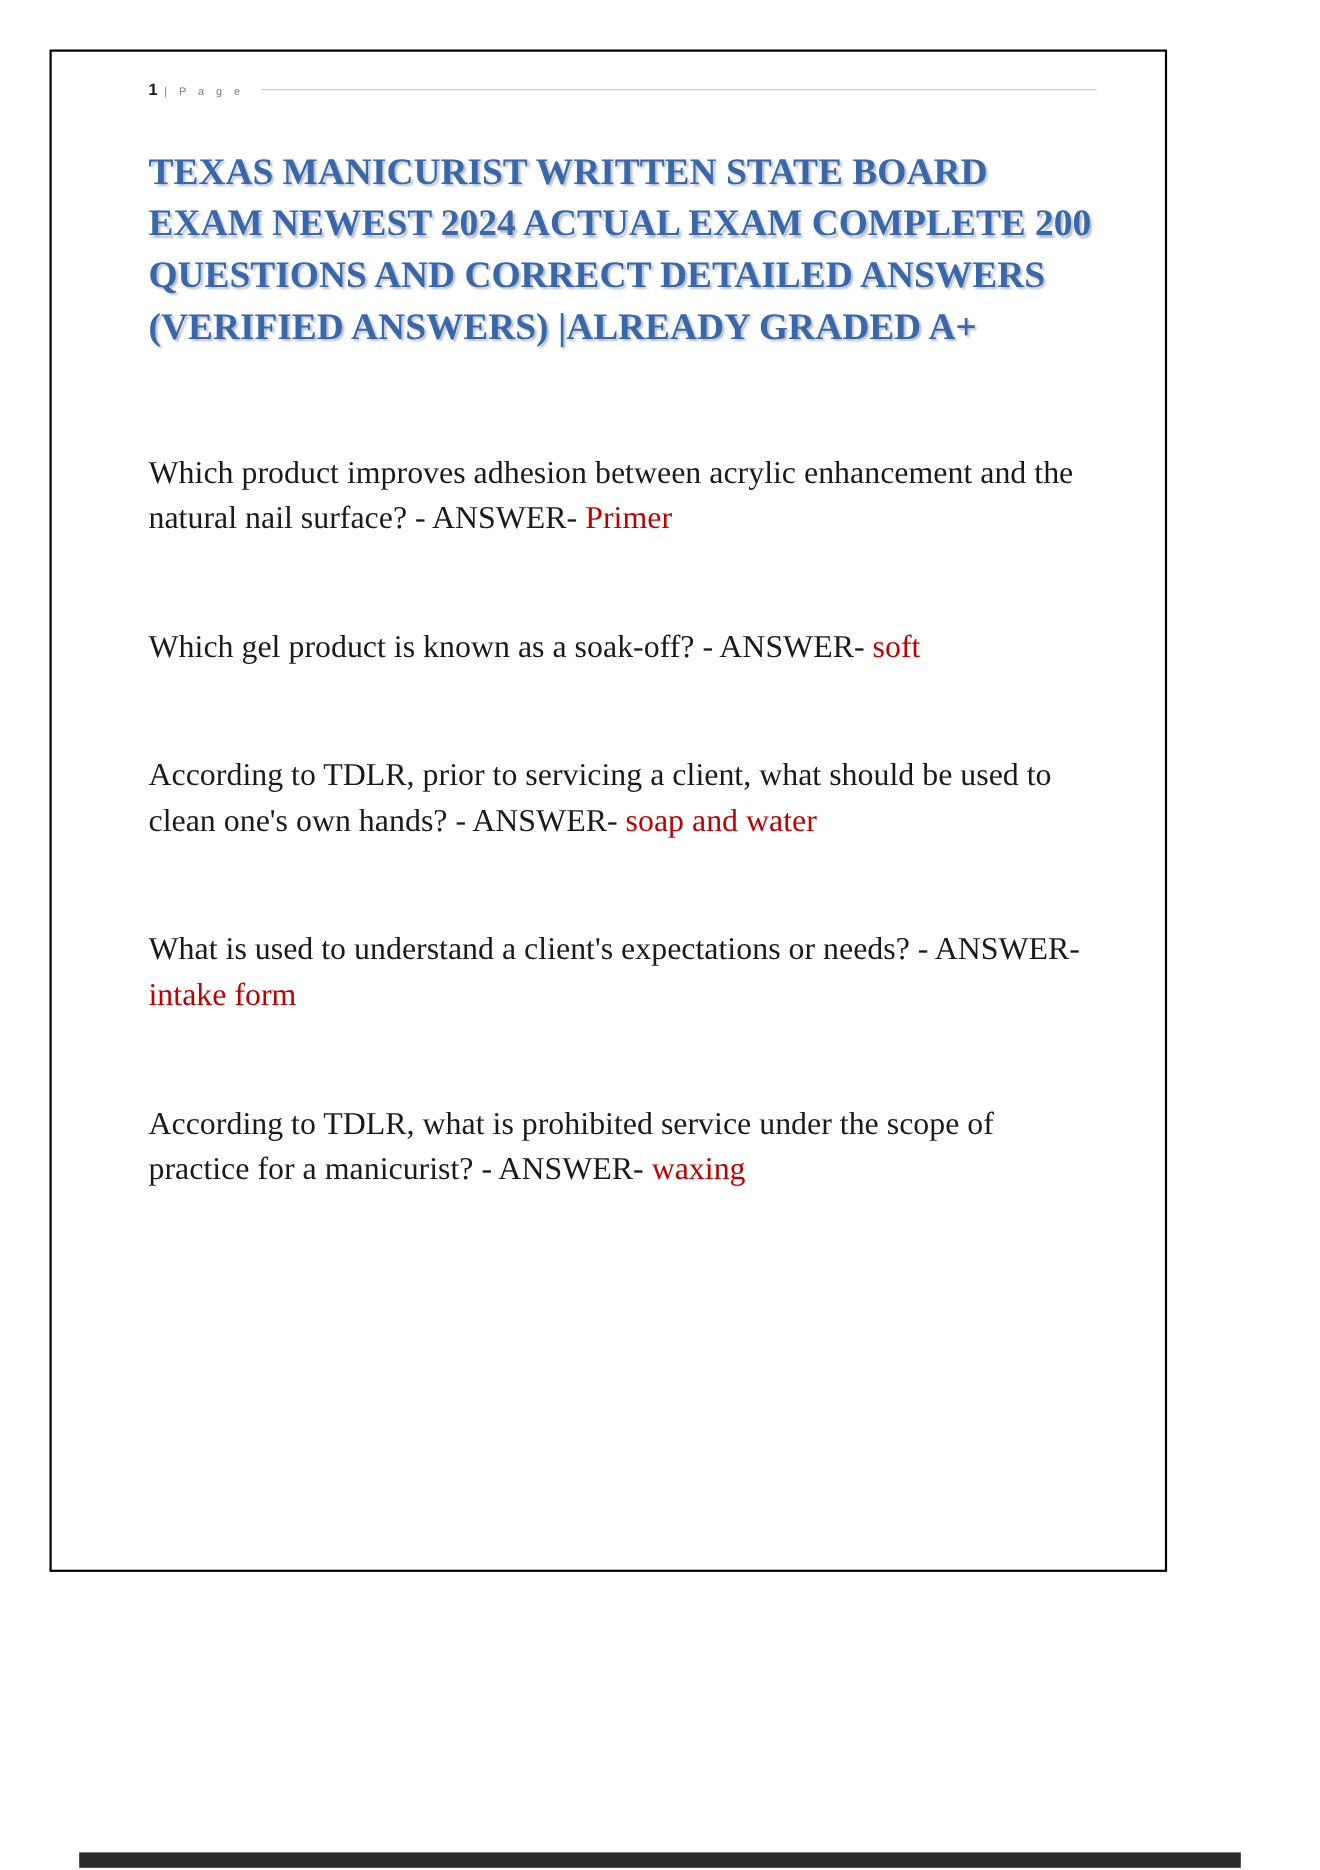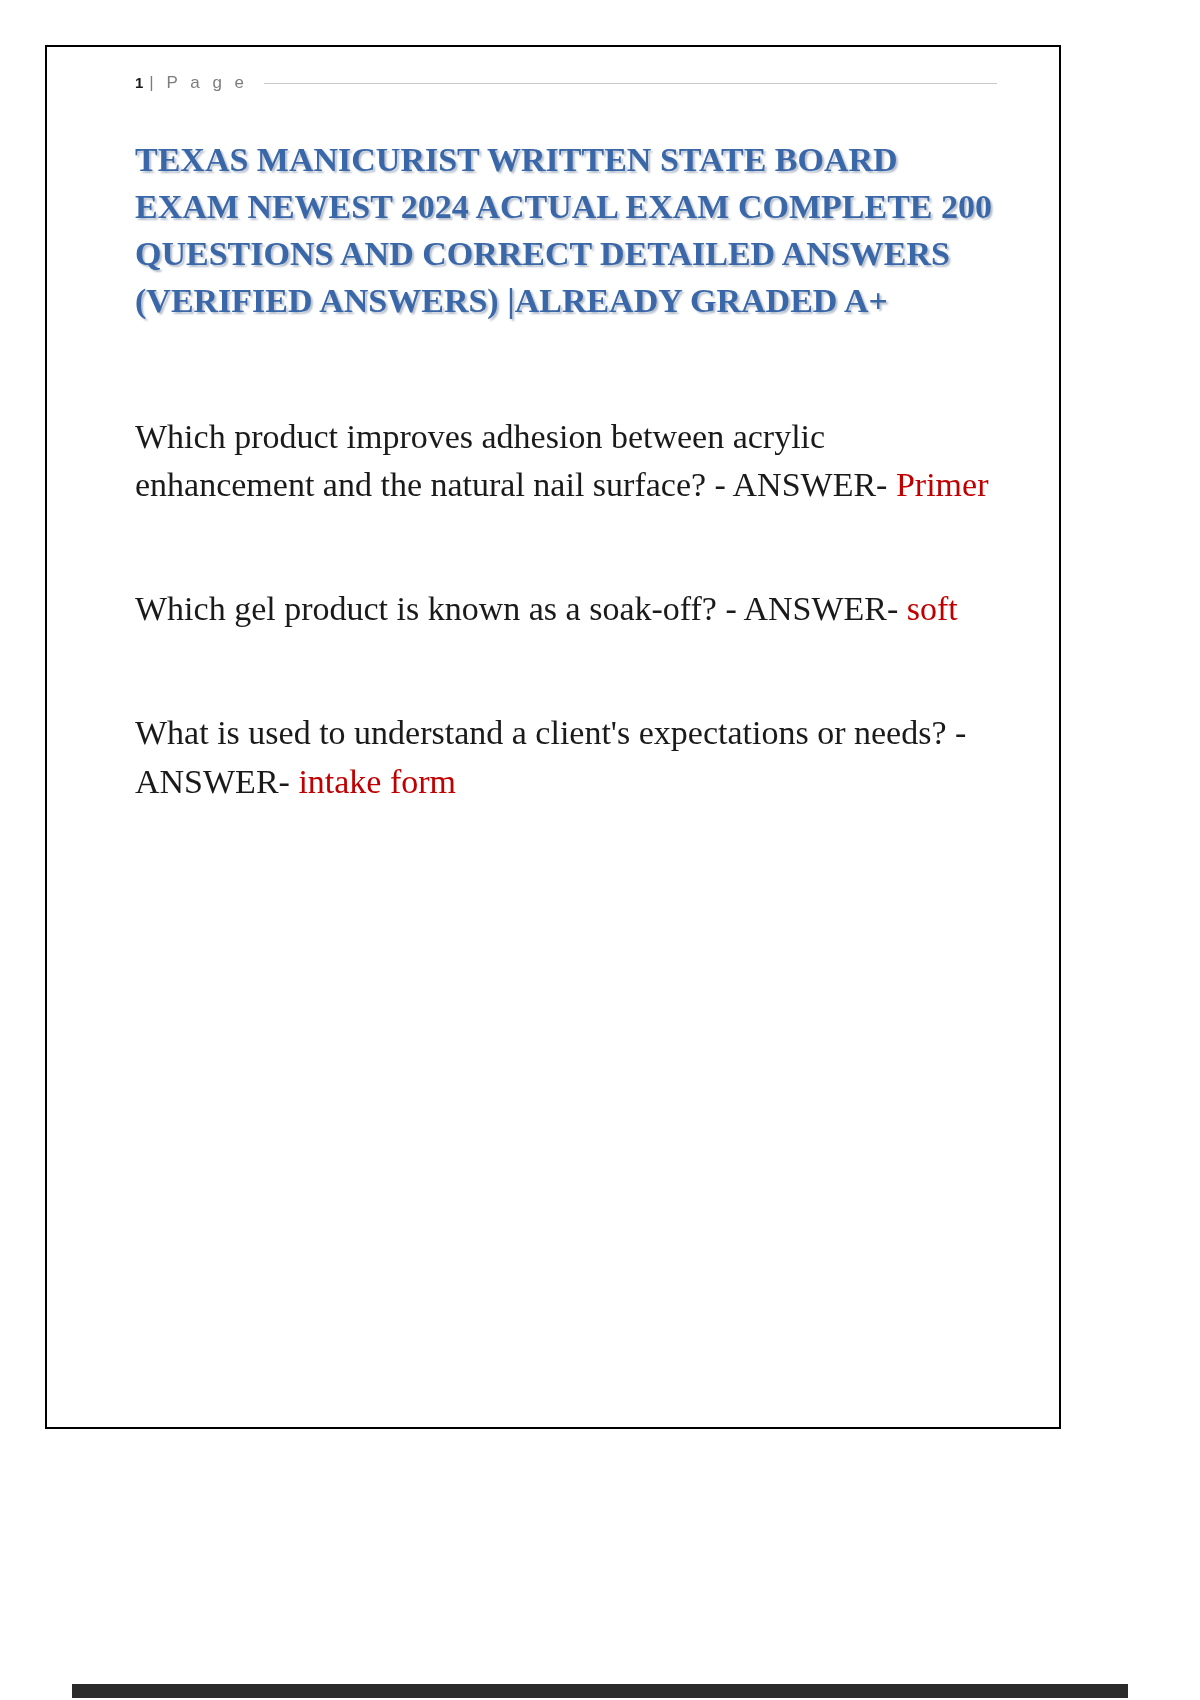--- a/index.html
+++ b/index.html
@@ -39,21 +39,21 @@
 
   .page-num {
     font-family: "Liberation Sans", sans-serif;
     font-weight: bold;
     font-size: 15px;
     color: #1a1a1a;
   }
 
   .page-word {
     font-family: "Liberation Sans", sans-serif;
-    font-size: 17px;
+    font-size: 10px;
     color: #7d7d7d;
     letter-spacing: 4px;
     white-space: pre;
   }
 
   .header-rule {
     flex: 1;
     border-top: 1px solid #c9c9c9;
     transform: translateY(-4px);
     margin-left: 10px;
@@ -68,21 +68,21 @@
     margin-left: auto;
     margin-right: auto;
     text-shadow: 2px 2px 2px rgba(90, 110, 140, 0.45);
   }
 
   .qa-list {
     margin-top: 88px;
   }
 
   .qa-item {
-    font-size: 34px;
+    font-size: 29px;
     line-height: 1.42;
     color: #1a1a1a;
     margin-bottom: 76px;
     max-width: 880px;
   }
 
   .qa-item .q { color: #1a1a1a; }
   .qa-item .a { }
 
   .bottom-bar {
@@ -105,20 +105,22 @@
       <span class="page-num">1</span>
       <span class="page-word">| P a g e</span>
       <span class="header-rule"></span>
     </div>
 
     <h1 class="doc-title" style="color: rgb(58, 103, 168);">TEXAS MANICURIST WRITTEN STATE BOARD EXAM NEWEST 2024 ACTUAL EXAM COMPLETE 200 QUESTIONS AND CORRECT DETAILED ANSWERS (VERIFIED ANSWERS) |ALREADY GRADED A+</h1>
 
     <section class="qa-list" id="qa-list">
         <p class="qa-item"><span class="q">Which product improves adhesion between acrylic enhancement and the natural nail surface? - ANSWER- </span><span class="a" style="color: rgb(192, 0, 0);">Primer</span></p>
         <p class="qa-item"><span class="q">Which gel product is known as a soak-off? - ANSWER- </span><span class="a" style="color: rgb(192, 0, 0);">soft</span></p>
+        <p class="qa-item"><span class="q">According to TDLR, prior to servicing a client, what should be used to clean one's own hands? - ANSWER- </span><span class="a" style="color: rgb(192, 0, 0);">soap and water</span></p>
         <p class="qa-item"><span class="q">What is used to understand a client's expectations or needs? - ANSWER- </span><span class="a" style="color: rgb(192, 0, 0);">intake form</span></p>
+        <p class="qa-item"><span class="q">According to TDLR, what is prohibited service under the scope of practice for a manicurist? - ANSWER- </span><span class="a" style="color: rgb(192, 0, 0);">waxing</span></p>
       </section>
 
   </div>
 
   <div class="bottom-bar"></div>
 
 </div>
 
 </body></html>

